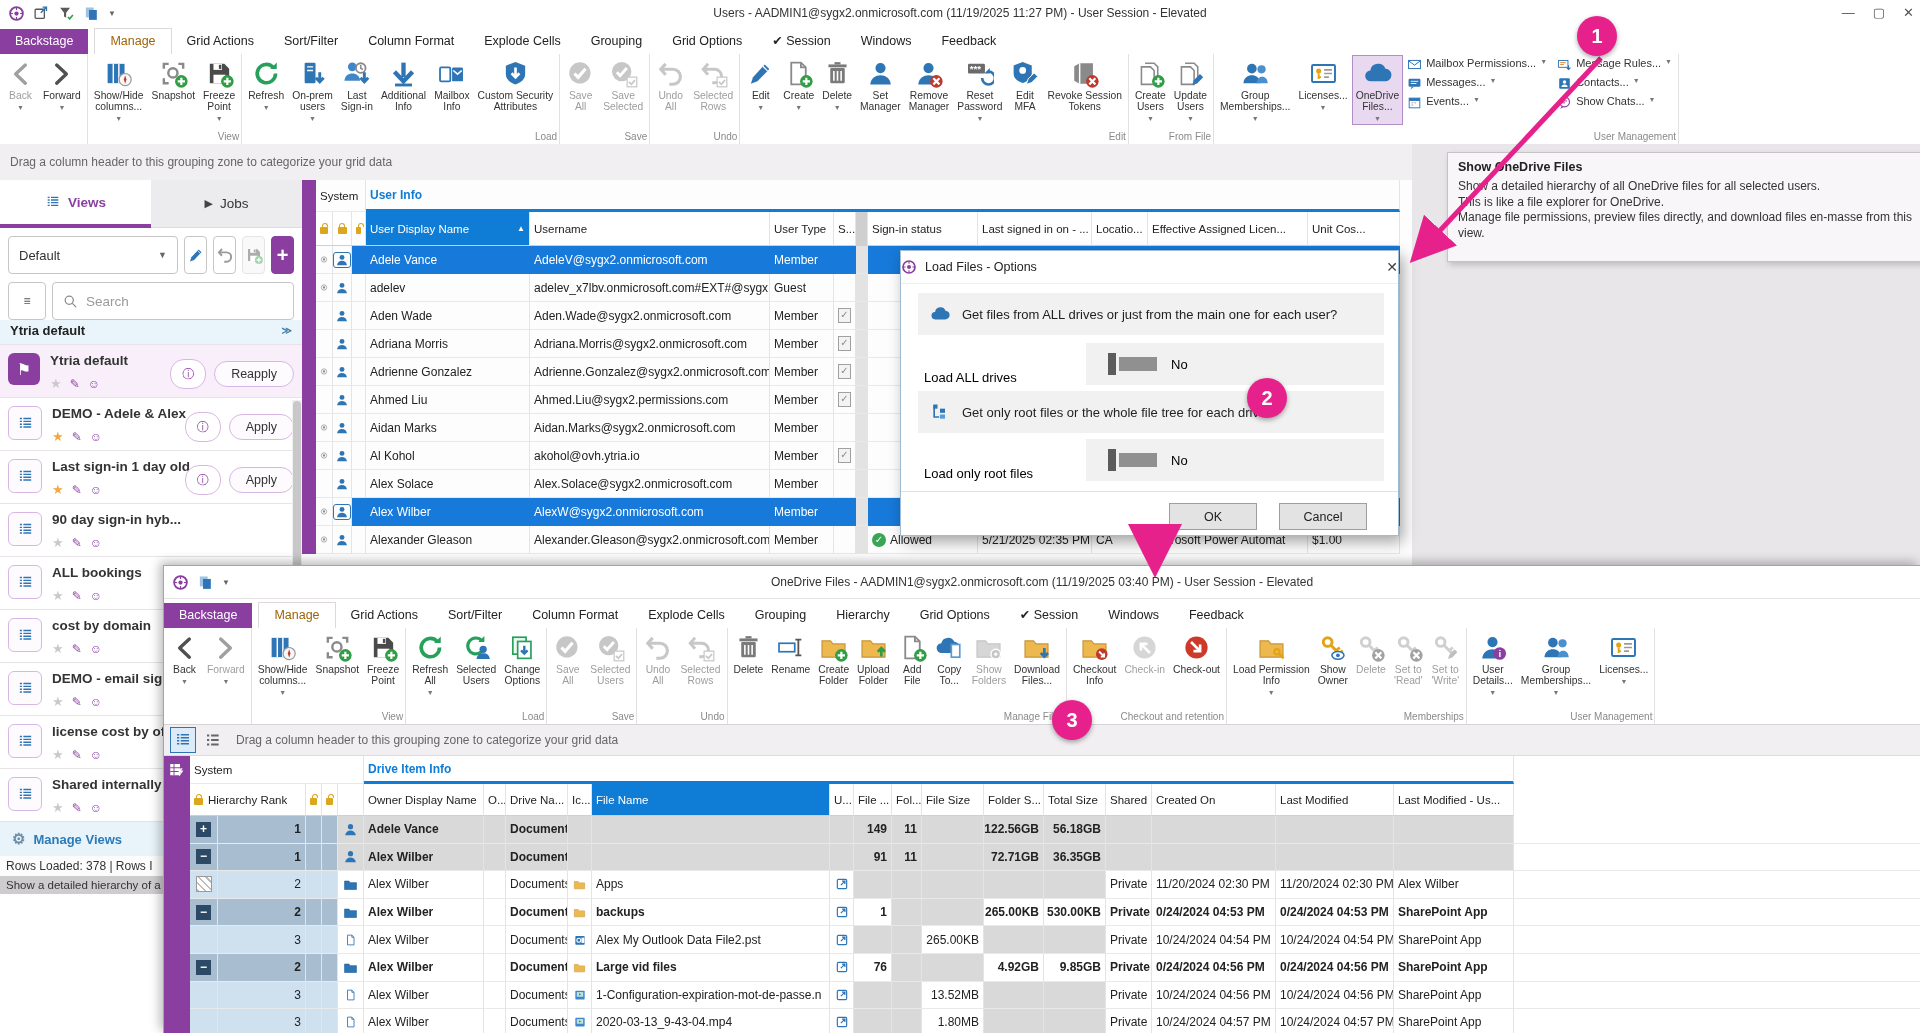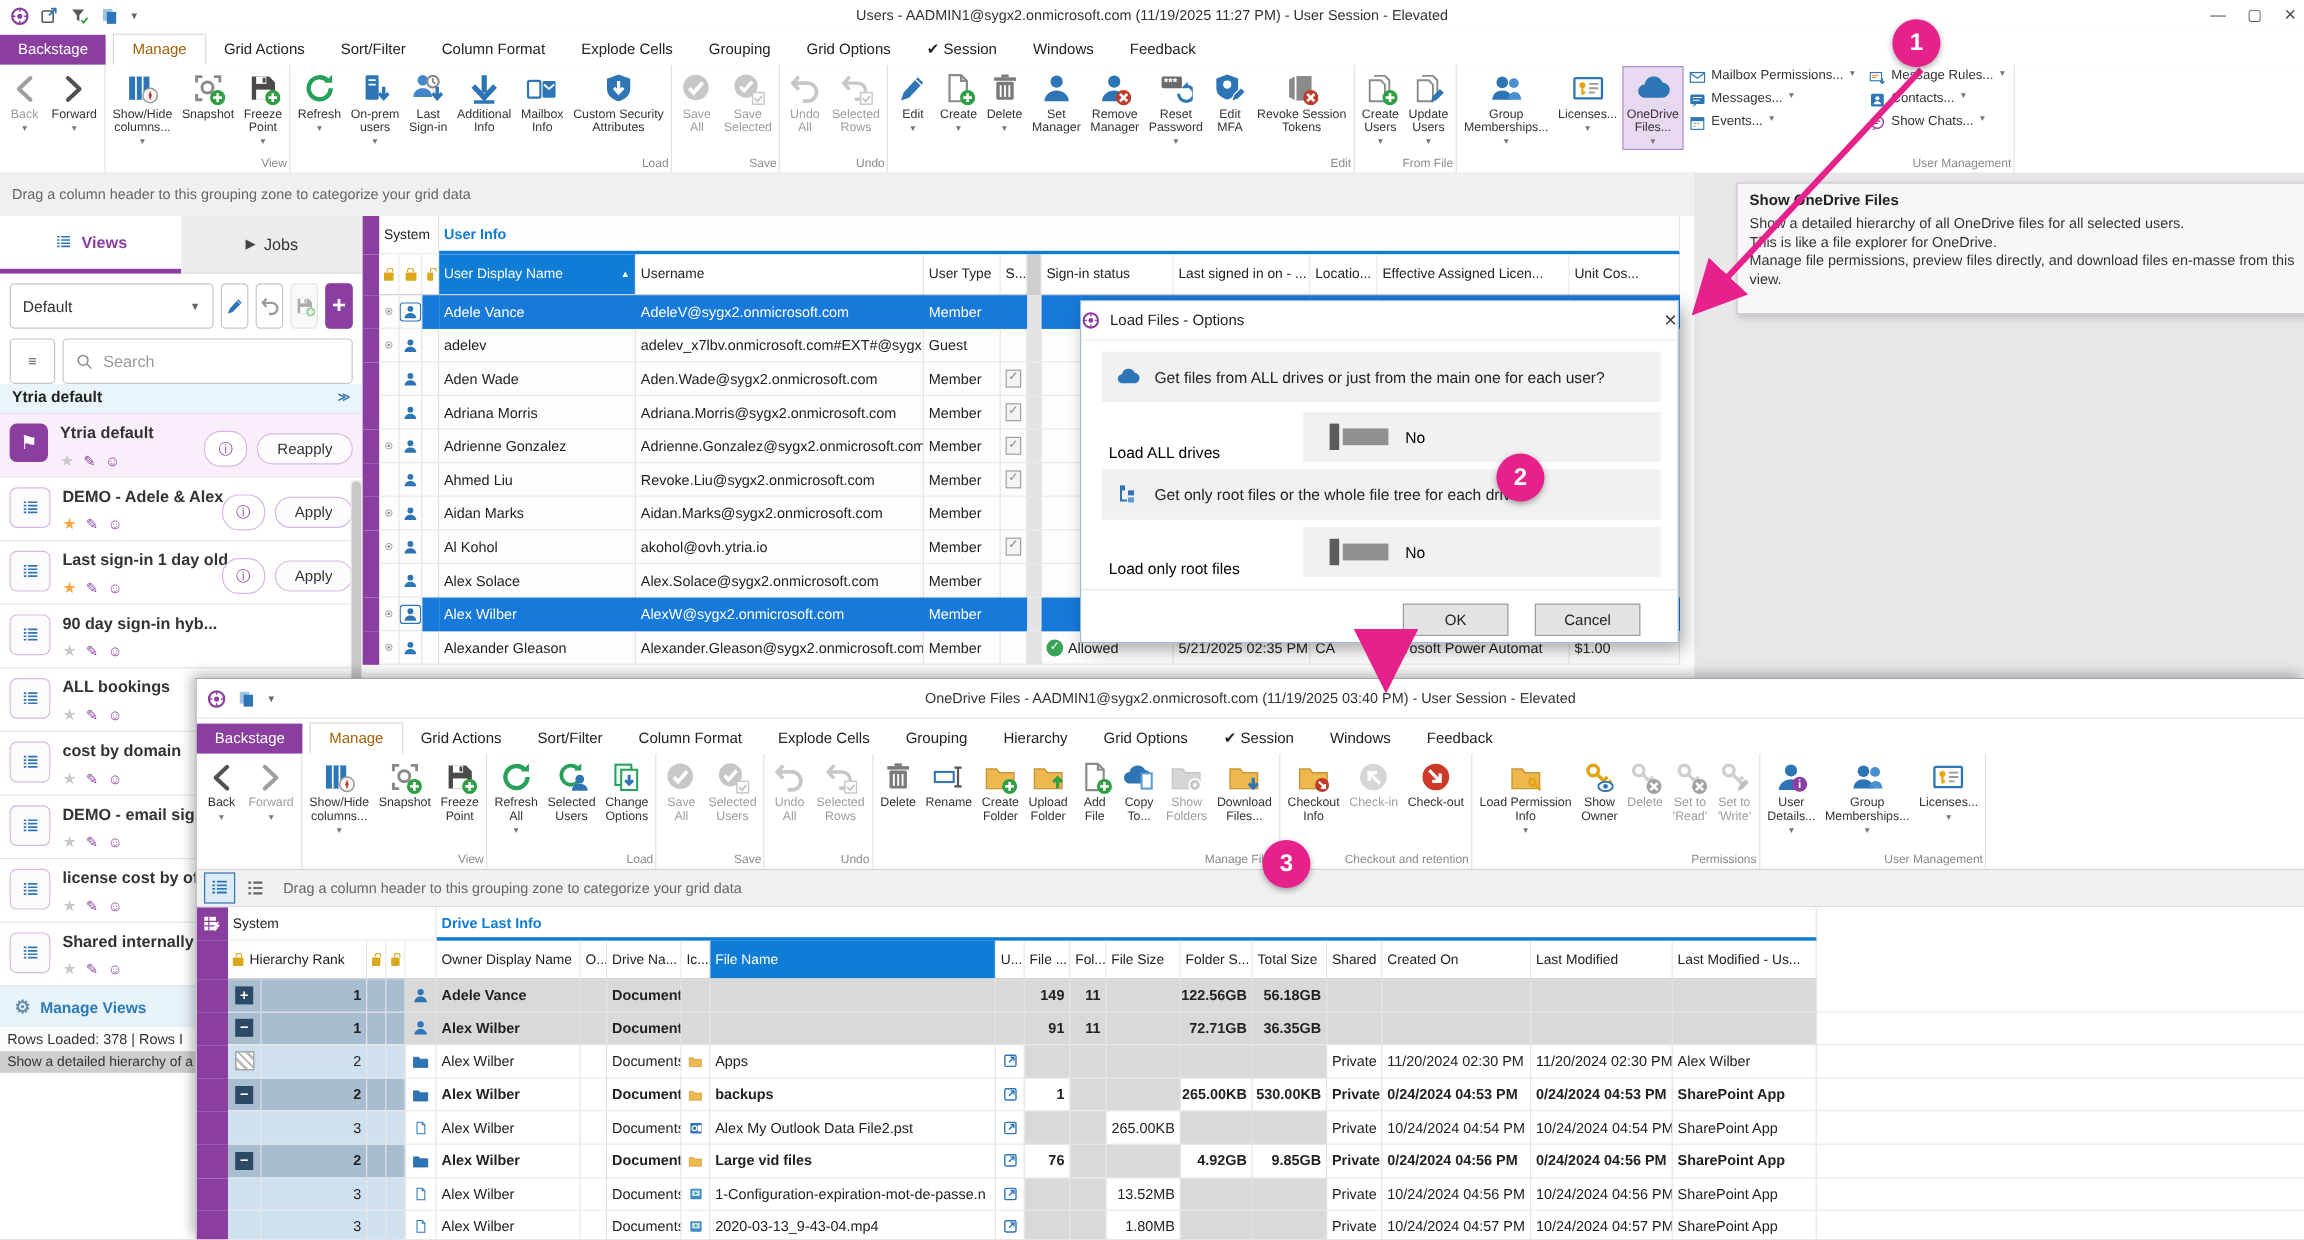--- a/index.html
+++ b/index.html
@@ -828,21 +828,21 @@
         <div class="gcell ctr" style="width:19px">
           <span>
             <svg viewBox="0 0 24 24" width="14" height="14" style="display:block">
               <circle cx="12" cy="7.5" r="4.2" fill="#2e75b6"></circle>
               <path d="M3.5 21c.5-5 4.5-7.5 8.5-7.5s8 2.5 8.5 7.5z" fill="#2e75b6"></path>
             </svg>
           </span>
         </div>
         <div class="gcell " style="width:14px"></div>
         <div class="gcell " style="width:164px">Ahmed Liu</div>
-        <div class="gcell " style="width:240px">Revoke.Liu@sygx2.onmicrosoft.com</div>
+        <div class="gcell " style="width:240px">Ahmed.Liu@sygx2.permissions.com</div>
         <div class="gcell " style="width:64px">Member</div>
         <div class="gcell ctr" style="width:22px">
           <span class="cbx">✓</span>
         </div>
         <div class="gcell" style="width:12px;background:#e3e3e3;"></div>
         <div class="gcell " style="width:110px"></div>
         <div class="gcell " style="width:114px"></div>
         <div class="gcell " style="width:56px"></div>
         <div class="gcell " style="width:160px"></div>
         <div class="gcell " style="width:92px"></div>
@@ -1275,21 +1275,21 @@
                   <path d="M16 16l5 5M21 16l-5 5" stroke="#fff" stroke-width="1.8"></path>
                 </svg></span><span>Set to
 'Read'</span></div>
             <div class="rbtn dis"><span class="ric"><svg viewBox="0 0 24 24" width="100%" height="100%" style="display:block">
                   <circle cx="8" cy="7.5" r="3.6" fill="none" stroke="#aaaaaa" stroke-width="2.4"></circle>
                   <path d="M10.5 10l8.5 8.5M15 14.5l3-2.5M17.5 17l3-2.5" stroke="#aaaaaa" stroke-width="2.4" fill="none"></path>
                   <path d="M14 21.5l1.2-3.5 4.3-4.3 2.3 2.3-4.3 4.3z" fill="#8a8a8a"></path>
                 </svg></span><span>Set to
 'Write'</span></div>
           </div>
-          <div class="rglabel">Permissions</div>
+          <div class="rglabel">Memberships</div>
         </div>
         <div class="rgroup">
           <div class="rbtns">
             <div class="rbtn"><span class="ric"><svg viewBox="0 0 24 24" width="100%" height="100%" style="display:block">
                   <circle cx="12" cy="7.5" r="4.2" fill="#2e75b6"></circle>
                   <path d="M3.5 21c.5-5 4.5-7.5 8.5-7.5s8 2.5 8.5 7.5z" fill="#2e75b6"></path>
                   <circle cx="18" cy="17" r="5.2" fill="#8a3fa0"></circle>
                   <text x="18" y="19.6" font-size="8" fill="#fff" text-anchor="middle" font-weight="bold" font-family="Liberation Sans,sans-serif">i</text>
                 </svg></span><span>User
 Details...</span><span class="caret">▼</span></div>
@@ -1330,21 +1330,21 @@
           <div class="pstrip" style="width:26px;flex:0 0 auto;display:flex;align-items:center;justify-content:center;">
             <svg viewBox="0 0 24 24" width="18" height="18" style="display:block">
               <rect x="3" y="4" width="13" height="15" fill="#fff"></rect>
               <path d="M3 9h13M3 14h13M8 4v15" stroke="#8a3fa0" stroke-width="1.3"></path>
               <path d="M17 10l-3 5h3l-2 5 5-7h-3l2-3z" fill="#fff" stroke="#fff" stroke-width=".6"></path>
             </svg>
           </div>
           <div class="gcell " style="width:174px">
             <span style="font-size:11.5px;">System</span>
           </div>
-          <div class="gcell" style="width:1150px;color:#0f7cd6;font-weight:bold;border-bottom:3px solid #0f7cd6;">Drive Last Info</div>
+          <div class="gcell" style="width:1150px;color:#0f7cd6;font-weight:bold;border-bottom:3px solid #0f7cd6;">Drive Item Info</div>
           <div class="gcell" style="flex:1;border:none;"></div>
         </div>
         <div class="grow ghead" style="height:32px;">
           <div class="pstrip" style="width:26px;flex:0 0 auto;"></div>
           <div class="gcell " style="width:116px"><span class="lock" style="margin-right:5px;"></span>Hierarchy Rank</div>
           <div class="gcell ctr" style="width:16px">
             <span class="lock"></span>
           </div>
           <div class="gcell ctr" style="width:16px">
             <span class="lock"></span>

